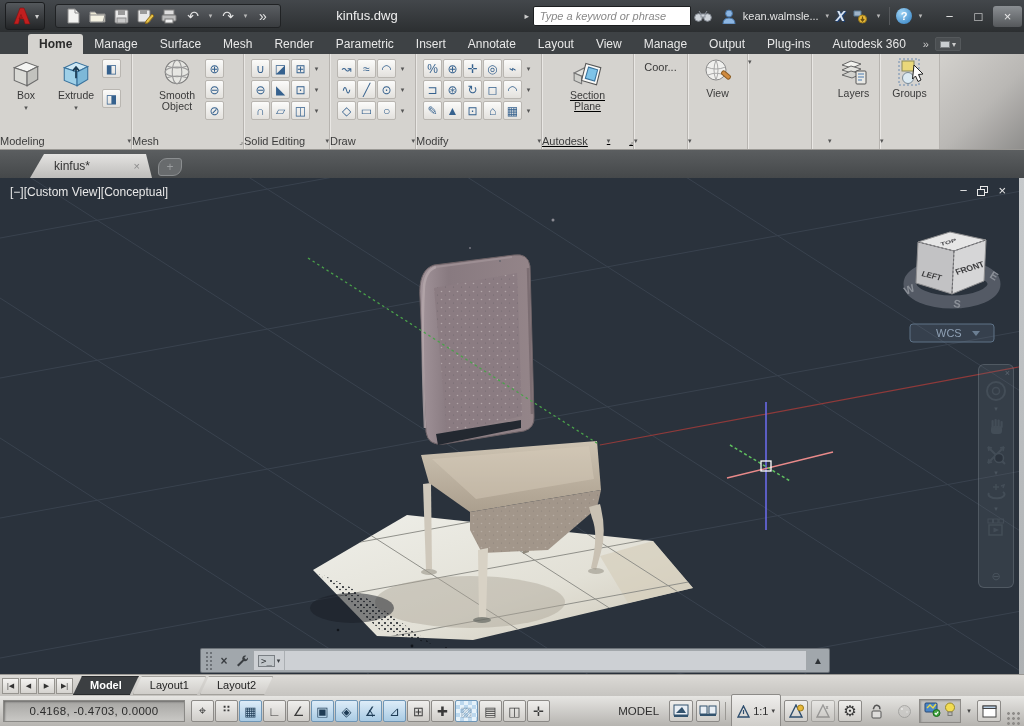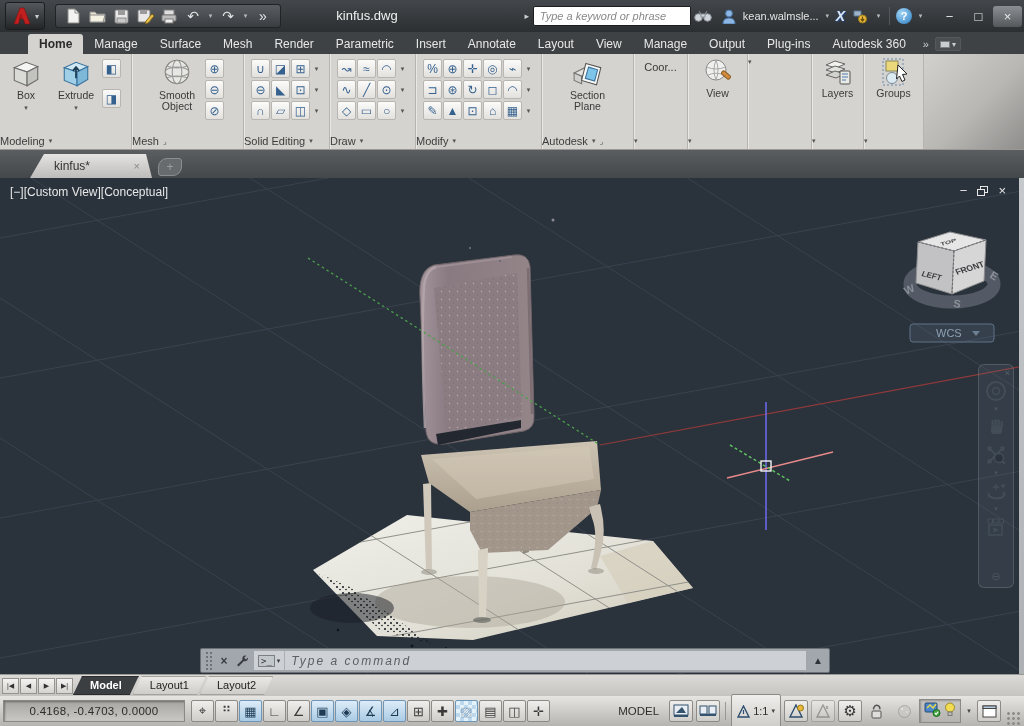--- a/index.html
+++ b/index.html
@@ -32,21 +32,21 @@
   .ribbontabs{height:22px;background:#3e4245;display:flex;align-items:flex-end;padding-left:28px;flex:0 0 22px;}
   .rtab{padding:3px 11px 3px;font-size:12px;color:#e8e8e8;cursor:default;}
   .rtab.act{background:#d5d3cf;color:#2b2b2b;border-radius:3px 3px 0 0;font-weight:bold;}
   .rtabs-end{margin-left:6px;display:flex;align-items:center;gap:6px;color:#ccc;padding-bottom:3px;}
   .panelmin{width:26px;height:14px;border:1px solid #55595c;border-radius:2px;background:#4a4e51;color:#ccc;font-size:8px;display:flex;align-items:center;justify-content:center;gap:2px;}
 
   
   .ribbon{height:96px;background:#d5d3cf;display:flex;border-bottom:1px solid #9b9995;flex:0 0 96px;}
   .panel{display:flex;flex-direction:column;border-right:1px solid #b7b4b0;box-shadow:1px 0 0 #e9e7e4;}
   .pbody{flex:1;display:flex;align-items:flex-start;padding:3px 2px 0;gap:2px;}
-  .plabel{height:16px;font-size:11px;color:#3c3c3c;display:flex;align-items:center;justify-content:flex-start;gap:4px;}
+  .plabel{height:16px;font-size:11px;color:#3c3c3c;display:flex;align-items:center;justify-content:space-between;gap:4px;}
   .plabel .dd{font-size:7px;color:#555;}
   .plabel .lnch{font-size:8px;color:#555;}
   .bigtool{width:48px;display:flex;flex-direction:column;align-items:center;font-size:10.5px;line-height:11px;color:#3a3a3a;text-align:center;}
   .bigtool svg{margin-bottom:1px;}
   .bigtool .dd{font-size:7px;color:#555;margin-top:1px;}
   .igrid{display:grid;grid-auto-flow:column;grid-template-rows:repeat(3,20px);grid-auto-columns:min-content;gap:1px;align-content:start;margin-top:2px;}
   .igrid.two{grid-template-rows:repeat(2,22px);row-gap:8px;}
   .sicon{width:19px;height:19px;border:1px solid #b9b6b1;background:linear-gradient(#fbfbfa,#e3e1dd);color:#35618e;font-size:12px;display:flex;align-items:center;justify-content:center;border-radius:2px;}
   .sicon.dd{width:11px;border:none;background:none;color:#555;font-size:7px;}
   .ptxt{width:100%;text-align:center;font-size:11px;color:#3a3a3a;padding-top:4px;}
@@ -359,21 +359,21 @@
             <span class="sicon dd">▾</span>
             <span class="sicon dd">▾</span>
           </div>
       </div>
       <div class="plabel">
           <span>Modify</span>
           <span class="dd">▾</span>
         </div>
     </div>
 
-    <div class="panel" style="width:92px;">
+    <div class="panel" style="width:92px;text-decoration:underline;">
       <div class="pbody" style="justify-content:center;">
         <div class="bigtool" style="width:62px;">
           <svg width="32" height="32" viewBox="0 0 30 30">
               <path d="M2,15 L12,10 L19,13 L9,18 Z" fill="#e2e2de" stroke="#777"></path>
               <path d="M2,15 L9,18 L9,25 L2,22 Z" fill="#cfcfcb" stroke="#777"></path>
               <path d="M13,6 L27,10 L23,26 L9,22 Z" fill="#fafaf8" stroke="#555"></path>
               <path d="M15.5,9.5 L24,12 L21.2,22.5 L12.5,20 Z" fill="#7ec3e8" stroke="#3a729c"></path>
             </svg>
           <span>Section Plane</span>
         </div>
@@ -409,21 +409,21 @@
           <span class="dd">▾</span>
         </div>
     </div>
 
     <div class="panel" style="width:64px;">
       <div class="plabel">
           <span class="dd">▾</span>
         </div>
     </div>
 
-    <div class="panel" style="width:52px;">
+    <div class="panel" style="width:52px;margin-left:16px;">
       <div class="pbody" style="justify-content:center;">
         <div class="bigtool" style="width:46px;">
           <svg width="30" height="30" viewBox="0 0 30 30">
               <path d="M3,8 L12,4 L22,7 L13,11 Z" fill="#f2f2ee" stroke="#666"></path>
               <path d="M3,13 L12,9 L22,12 L13,16 Z" fill="#e2e2de" stroke="#666"></path>
               <path d="M3,18 L12,14 L22,17 L13,21 Z" fill="#d2d2ce" stroke="#666"></path>
               <rect x="17" y="14" width="10" height="13" rx="1" fill="#e8e8e4" stroke="#555"></rect>
               <path d="M19,17 h6 M19,20 h6 M19,23 h4" stroke="#4a7ab0"></path>
             </svg>
           <span>Layers</span>
@@ -653,21 +653,20 @@
       <span class="cmdbtn">
         <svg width="14" height="14" viewBox="0 0 14 14">
             <path d="M10.5,1.5 a3,3 0 0 0 -3,4.2 L2,11 l1.5,1.5 L9,7 a3,3 0 0 0 4,-3.5 l-2,2 l-1.8,-1.8 l2,-2 Z" fill="#3a3e42"></path>
           </svg>
       </span>
       <div class="cmdinput">
         <span class="cmdprompt">
             <span class="pr">&gt;_</span>
             <span class="dd">▾</span>
           </span>
-        <input class="cmdfield" placeholder="Type a command" style="">
       </div>
       <span class="cmdup">▲</span>
     </div>
 
     <div class="rightedge"></div>
   </div>
 
   <div class="layouttabs">
     <div class="lnav">
       <span class="lnavbtn">|◀</span>

